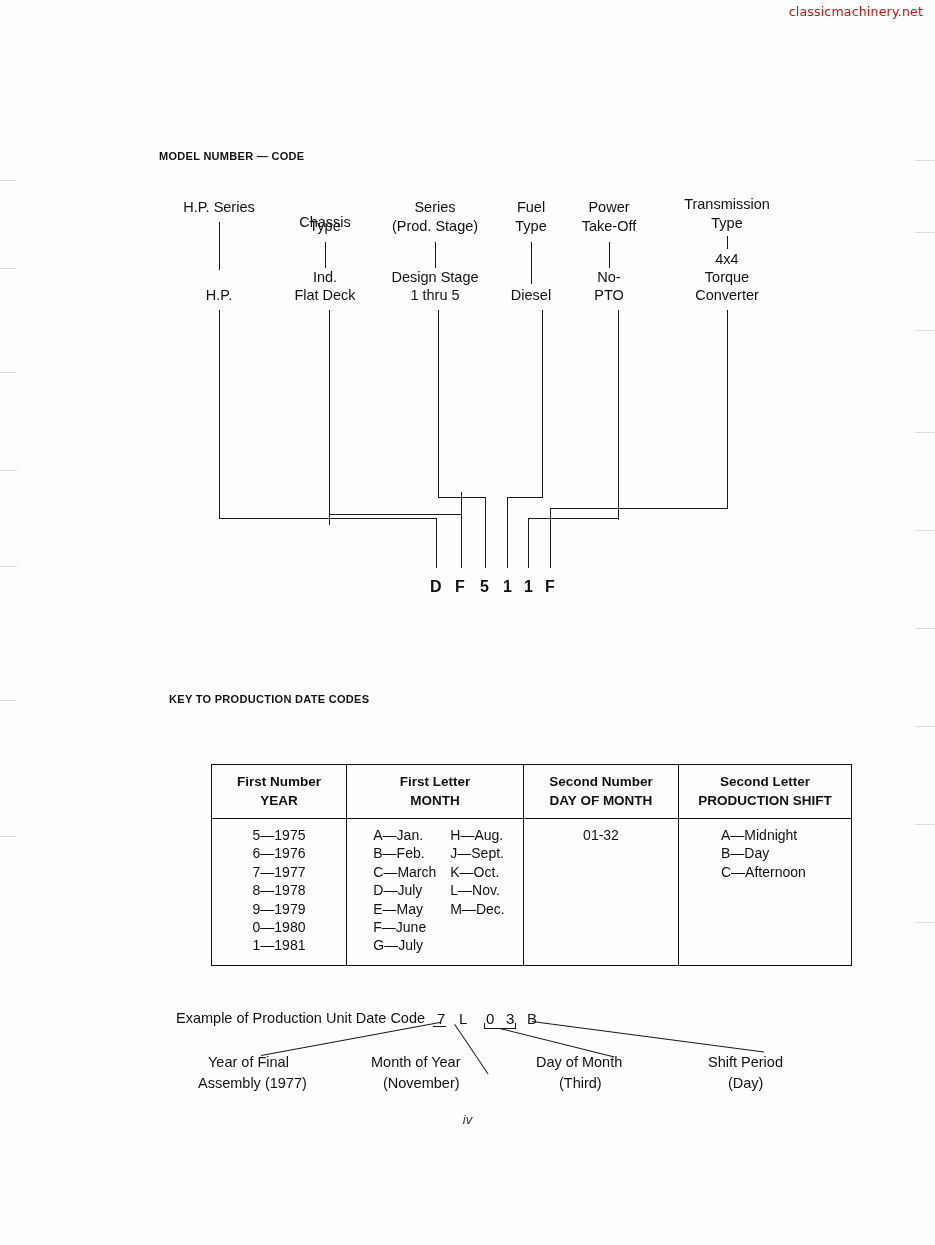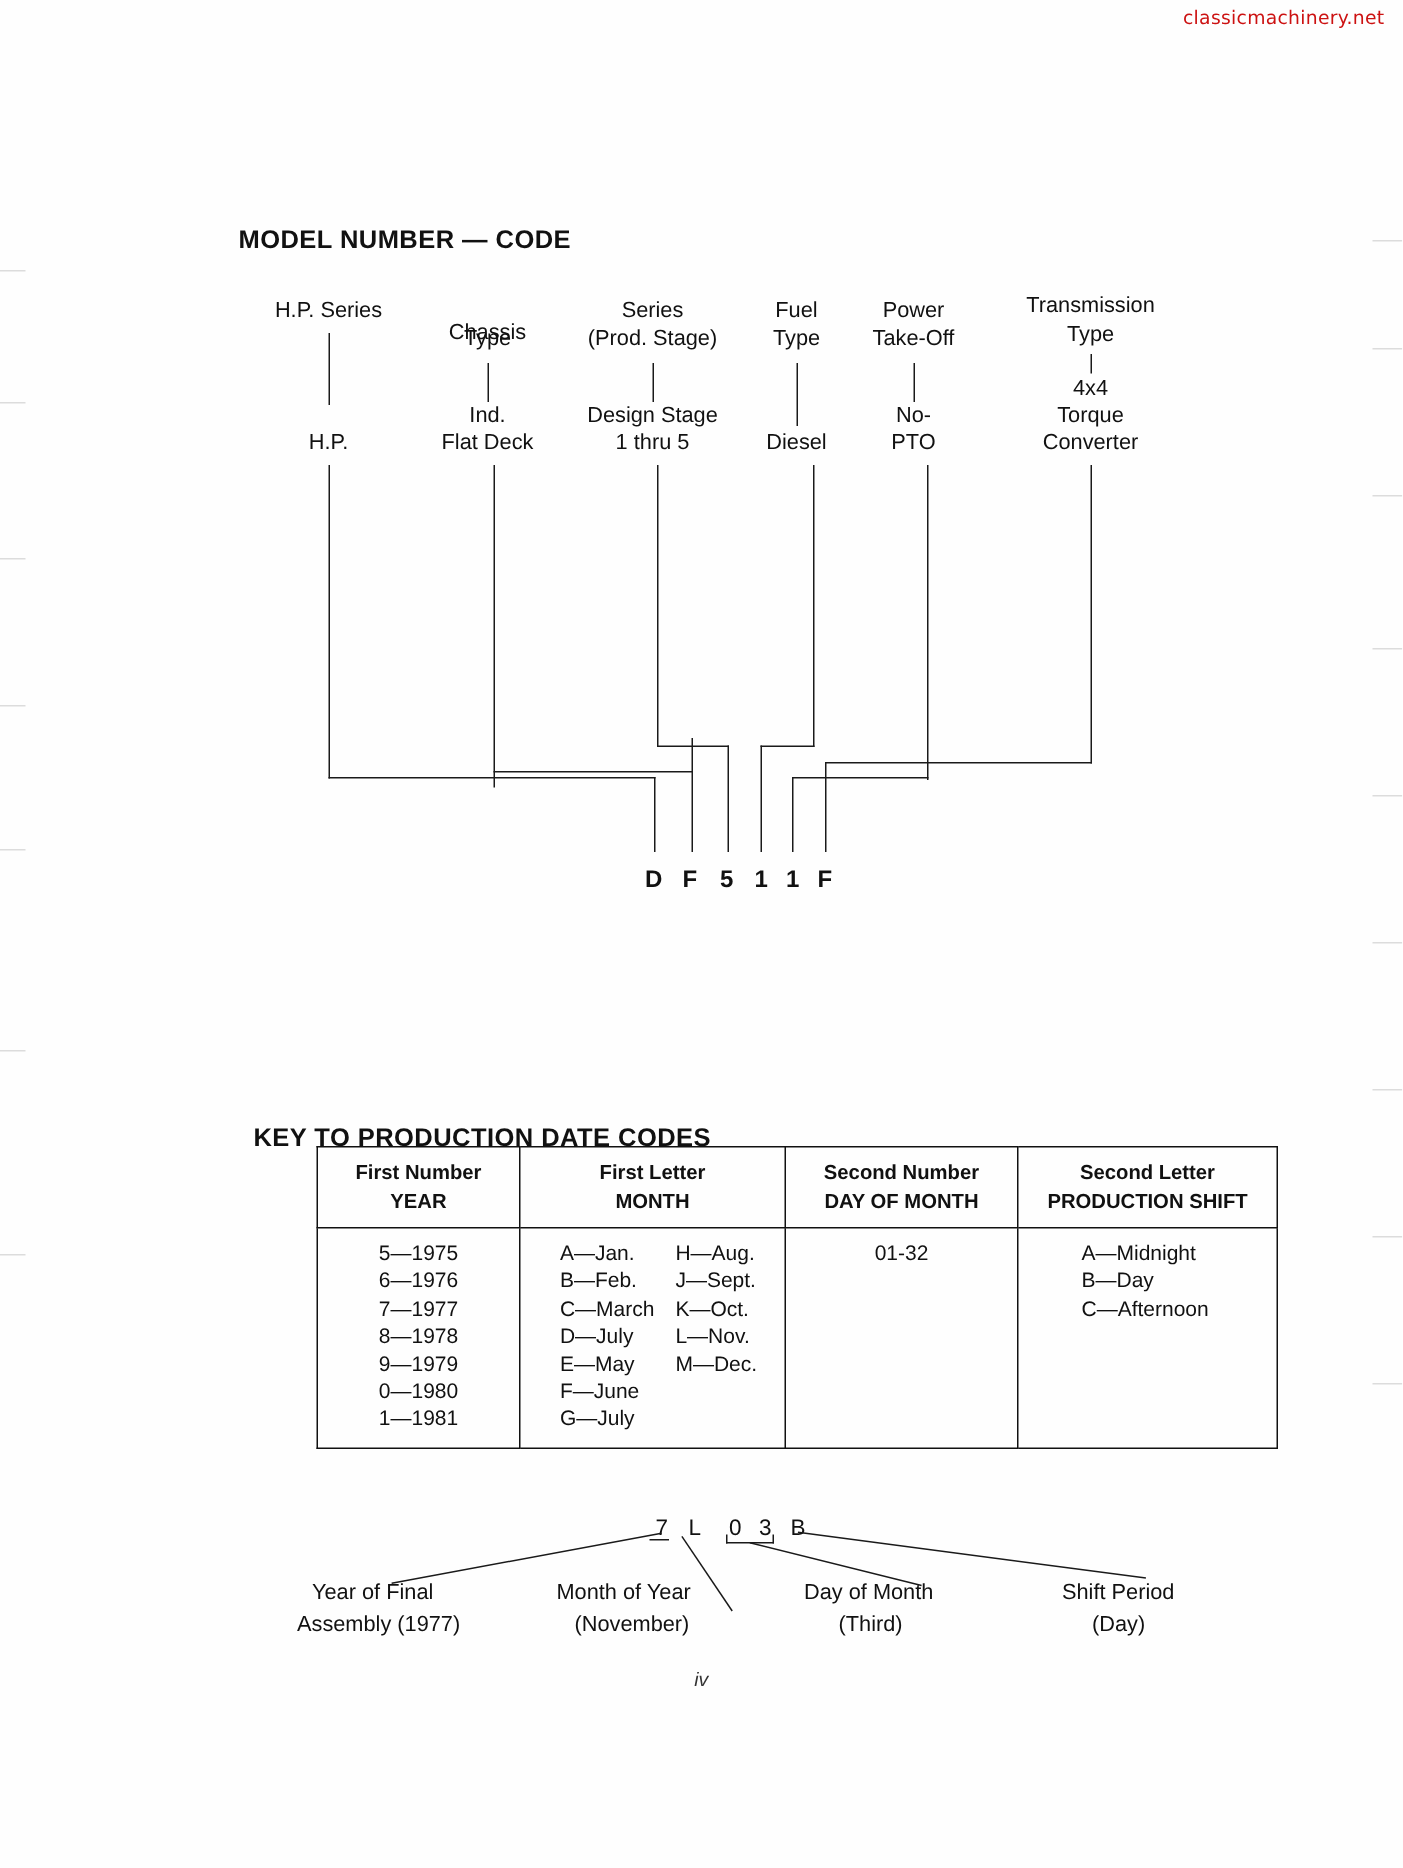--- a/index.html
+++ b/index.html
@@ -36,21 +36,21 @@
     background: #dcdcdc;
     height: 1px;
   }
   .edge-tick.left { left: 0; width: 17px; }
   .edge-tick.right { right: 0; width: 20px; }
 
   
   .hdg {
     position: absolute;
     font-weight: bold;
-    font-size: 17px;
+    font-size: 11px;
     letter-spacing: 0.3px;
     white-space: nowrap;
   }
   .lbl {
     position: absolute;
     font-size: 14.5px;
     white-space: nowrap;
     text-align: center;
     line-height: 19px;
   }
@@ -226,21 +226,21 @@
   <div class="hline" style="left:550px; top:508px; width:178px;"></div>
   <div class="vline" style="left:550px; top:508px; height:60px;"></div>
 
   <div class="codechar" style="left:430px; top:578px;">D</div>
   <div class="codechar" style="left:455px; top:578px;">F</div>
   <div class="codechar" style="left:480px; top:578px;">5</div>
   <div class="codechar" style="left:503px; top:578px;">1</div>
   <div class="codechar" style="left:524px; top:578px;">1</div>
   <div class="codechar" style="left:545px; top:578px;">F</div>
 
-  <div class="hdg" style="left:169px; top:749px;">KEY TO PRODUCTION DATE CODES</div>
+  <div class="hdg" style="left:169px; top:693px;">KEY TO PRODUCTION DATE CODES</div>
 
   <table id="date-table">
     <thead>
       <tr>
         <th class="col-year">
           <div>First Number</div>
           <div>YEAR</div>
         </th>
         <th class="col-month">
           <div>First Letter</div>
@@ -296,20 +296,21 @@
           <div class="shift-list">
             <div>A—Midnight</div>
             <div>B—Day</div>
             <div>C—Afternoon</div>
           </div>
         </td>
       </tr>
     </tbody>
   </table>
 
+  <div class="ex-text" style="left:176px; top:1008px;">Example of Production Unit Date Code</div>
 
   <div class="ex-text" style="left:437px; top:1008px; font-size:15px;">7</div>
   <div class="ex-text" style="left:459px; top:1008px; font-size:15px;">L</div>
   <div class="ex-text" style="left:486px; top:1008px; font-size:15px;">0</div>
   <div class="ex-text" style="left:506px; top:1008px; font-size:15px;">3</div>
   <div class="ex-text" style="left:527px; top:1008px; font-size:15px;">B</div>
 
   <div class="hline" style="left:433px; top:1026px; width:13px;"></div>
   <div class="hline" style="left:484px; top:1028px; width:32px;"></div>
   <div class="vline" style="left:484px; top:1023px; height:6px;"></div>

